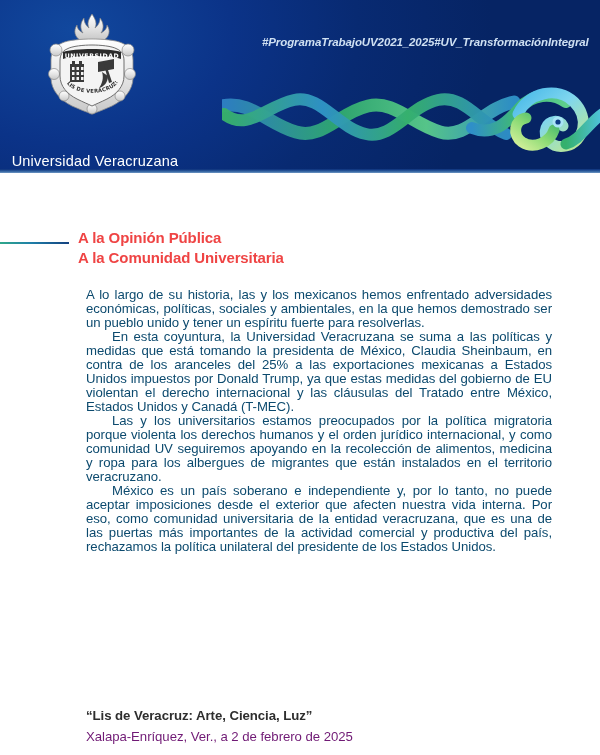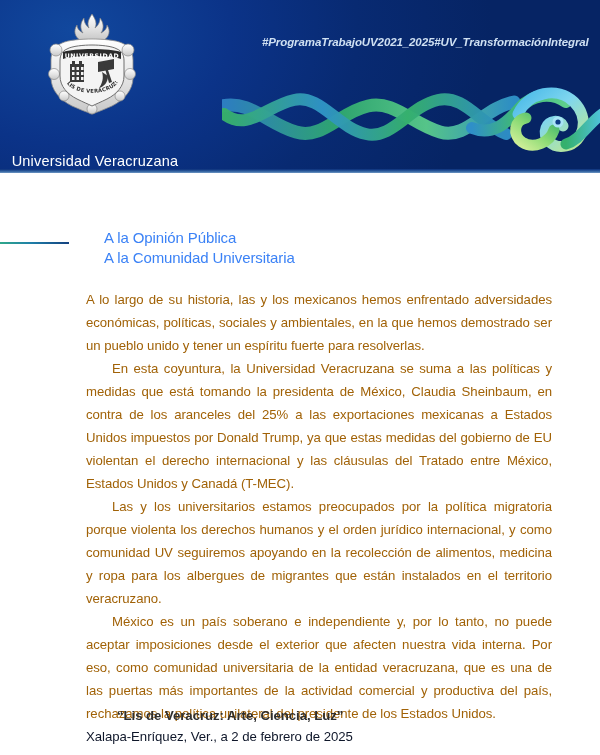--- a/index.html
+++ b/index.html
@@ -90,37 +90,37 @@
     position: absolute;
     left: 0;
     top: 69px;
     width: 69px;
     height: 2px;
     background: linear-gradient(90deg, #2fa88a 0%, #1f7fa8 45%, #14417f 100%);
   }
 
   .headline {
     position: absolute;
-    left: 104px;
+    left: 78px;
     top: 55px;
-    color: #3b82f6;
+    color: #ef4444;
     font-size: 15px;
-    font-weight: normal;
+    font-weight: bold;
     line-height: 19.5px;
     letter-spacing: -0.1px;
   }
 
   .body-text {
     position: absolute;
     left: 86px;
     top: 115px;
     width: 466px;
-    color: #a16207;
+    color: #0c4a6e;
     font-size: 13.2px;
-    line-height: 23px;
+    line-height: 14px;
     text-align: justify;
     letter-spacing: -0.05px;
   }
   .body-text p {
     margin: 0;
     text-indent: 26px;
   }
   .body-text p.first { text-indent: 0; }
 
   .closing {
@@ -129,24 +129,23 @@
     top: 532px;
     width: 466px;
     color: #3c3c3c;
     font-size: 13.2px;
     line-height: 21px;
     letter-spacing: -0.05px;
   }
   .motto {
     font-weight: bold;
     color: #2e2e2e;
-    margin-left: 31px;
   }
   .dateline {
-    color: #0f172a;
+    color: #701a75;
   }
 </style>
 </head>
 <body>
 
 <div class="header">
 
   <div class="crest-wrap">
     <svg width="108" height="104" viewBox="0 0 108 104" xmlns="http://www.w3.org/2000/svg">
       <defs>

